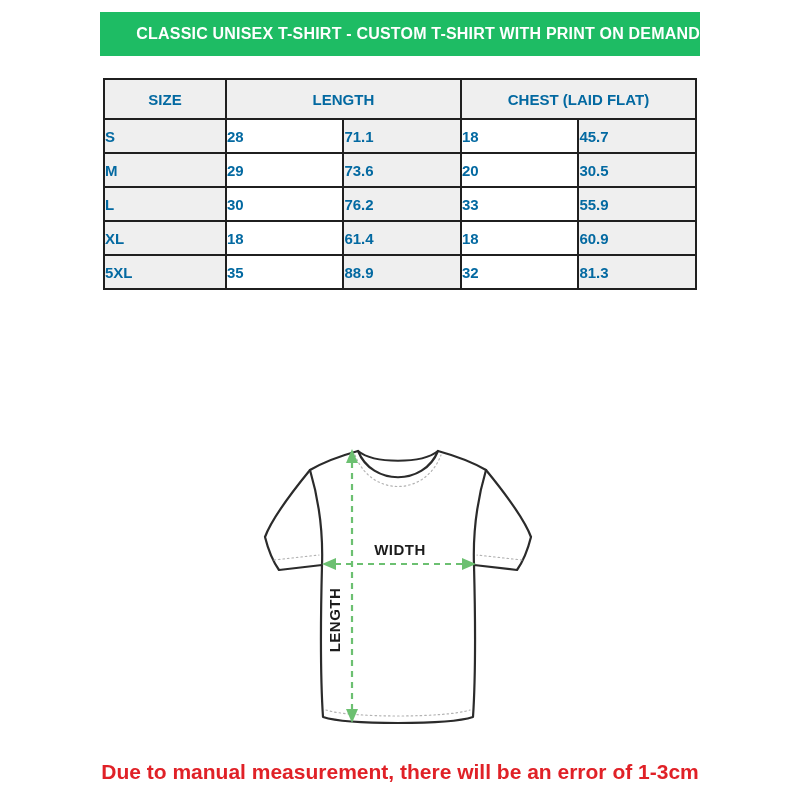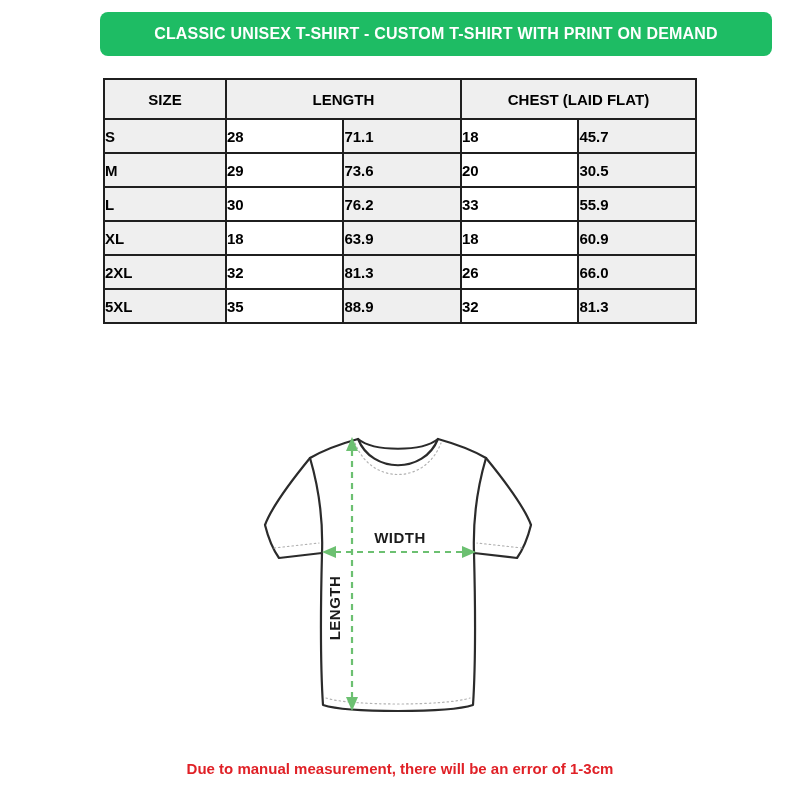--- a/index.html
+++ b/index.html
@@ -14,55 +14,55 @@
   *{margin:0;padding:0;box-sizing:border-box;}
   html,body{background:#ffffff;}
   body{
     width:800px;height:800px;overflow:hidden;
     font-family:"Liberation Sans","DejaVu Sans",sans-serif;
     color:#111;
   }
   .page{width:800px;height:800px;position:relative;background:#fff;}
 
   .banner{
-    position:absolute;left:100px;top:12px;width:672px;height:44px;
+    position:absolute;left:100px;top:12px;width:600px;height:44px;
     background:var(--banner-green);
-    display:flex;align-items:center;justify-content:center;border-radius:8px;
+    display:flex;align-items:center;justify-content:flex-end;
   }
   .banner-title{
     color:#ffffff;font-weight:bold;font-size:16px;letter-spacing:.2px;
     white-space:nowrap;
   }
 
   table.size-chart{
     position:absolute;left:103px;top:78px;width:594px;
     border-collapse:collapse;table-layout:fixed;
   }
   .size-chart th,.size-chart td{
     border:2px solid var(--border-dark);
     vertical-align:middle;
-    font-weight:bold;font-size:15px;color:#000000;
+    font-weight:bold;font-size:15px;color:#0369a1;
   }
   .size-chart th{height:40px;background:var(--cell-gray);}
   .size-chart td{height:34px;background:#ffffff;}
   .size-chart td.shade{background:var(--cell-gray);}
 
   .diagram{
-    position:absolute;left:240px;top:412px;width:320px;height:334px;
+    position:absolute;left:240px;top:424px;width:320px;height:334px;
   }
   .shirt-line{fill:none;stroke:var(--outline-dark);stroke-width:2.2;stroke-linejoin:round;stroke-linecap:round;}
   .shirt-fill{fill:#ffffff;}
   .stitch{fill:none;stroke:var(--stitch-gray);stroke-width:1.2;stroke-dasharray:1.5 3;stroke-linecap:round;}
   .dash{fill:none;stroke:var(--arrow-green);stroke-width:2.2;stroke-dasharray:6 5;}
   .ah{fill:var(--arrow-green);}
   .dim-label{font-family:"Liberation Sans","DejaVu Sans",sans-serif;font-weight:bold;font-size:15px;fill:#1c1c1c;letter-spacing:.5px;}
 
   .note{
     position:absolute;left:0;top:760px;width:800px;
-    text-align:center;font-weight:bold;font-size:15px;
+    text-align:center;font-weight:bold;font-size:21px;
     color:var(--note-red);
   }
 </style>
 </head>
 <body>
 
 <div class="page">
 
   <div class="banner">
     <div class="banner-title">CLASSIC UNISEX T-SHIRT - CUSTOM T-SHIRT WITH PRINT ON DEMAND</div>
@@ -101,30 +101,23 @@
       <tr>
         <td class="shade">L</td>
         <td>30</td>
         <td class="shade">76.2</td>
         <td>33</td>
         <td class="shade">55.9</td>
       </tr>
       <tr>
         <td class="shade">XL</td>
         <td>18</td>
-        <td class="shade">63.9</td>
+        <td class="shade">61.4</td>
         <td>18</td>
         <td class="shade">60.9</td>
-      </tr>
-      <tr>
-        <td class="shade">2XL</td>
-        <td>32</td>
-        <td class="shade">81.3</td>
-        <td>26</td>
-        <td class="shade">66.0</td>
       </tr>
       <tr>
         <td class="shade">5XL</td>
         <td>35</td>
         <td class="shade">88.9</td>
         <td>32</td>
         <td class="shade">81.3</td>
       </tr>
     </tbody>
   </table>

